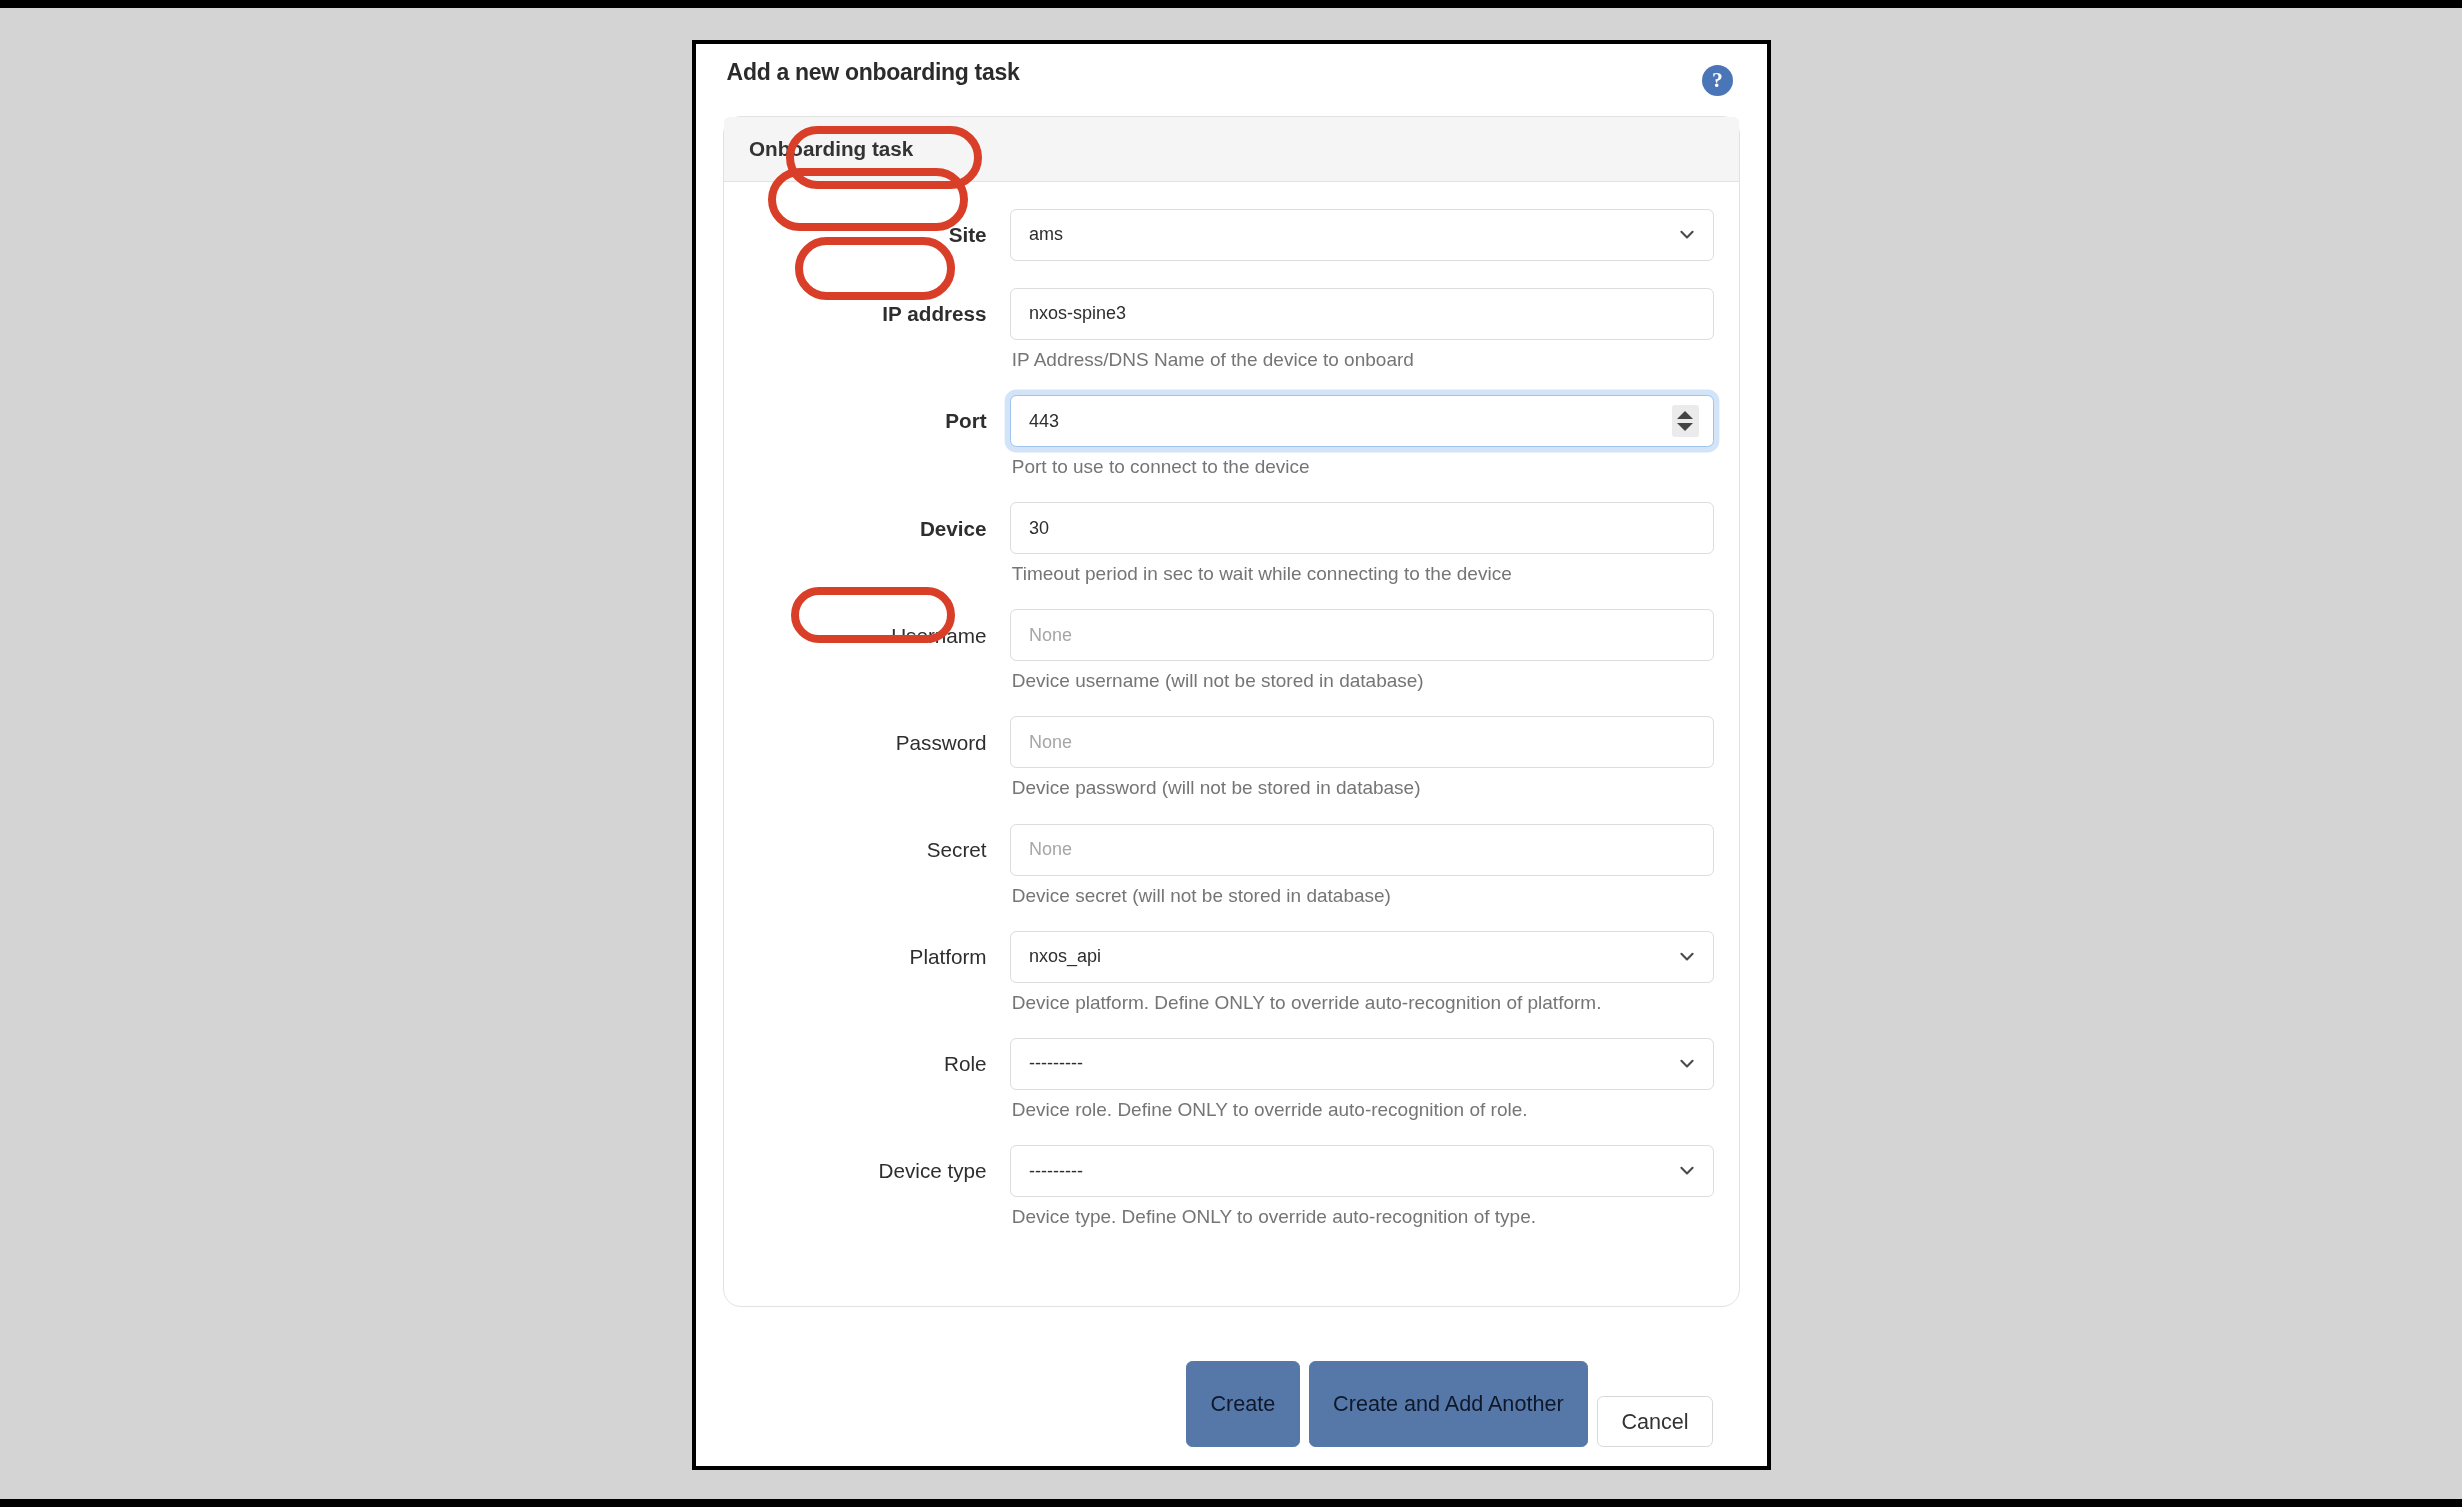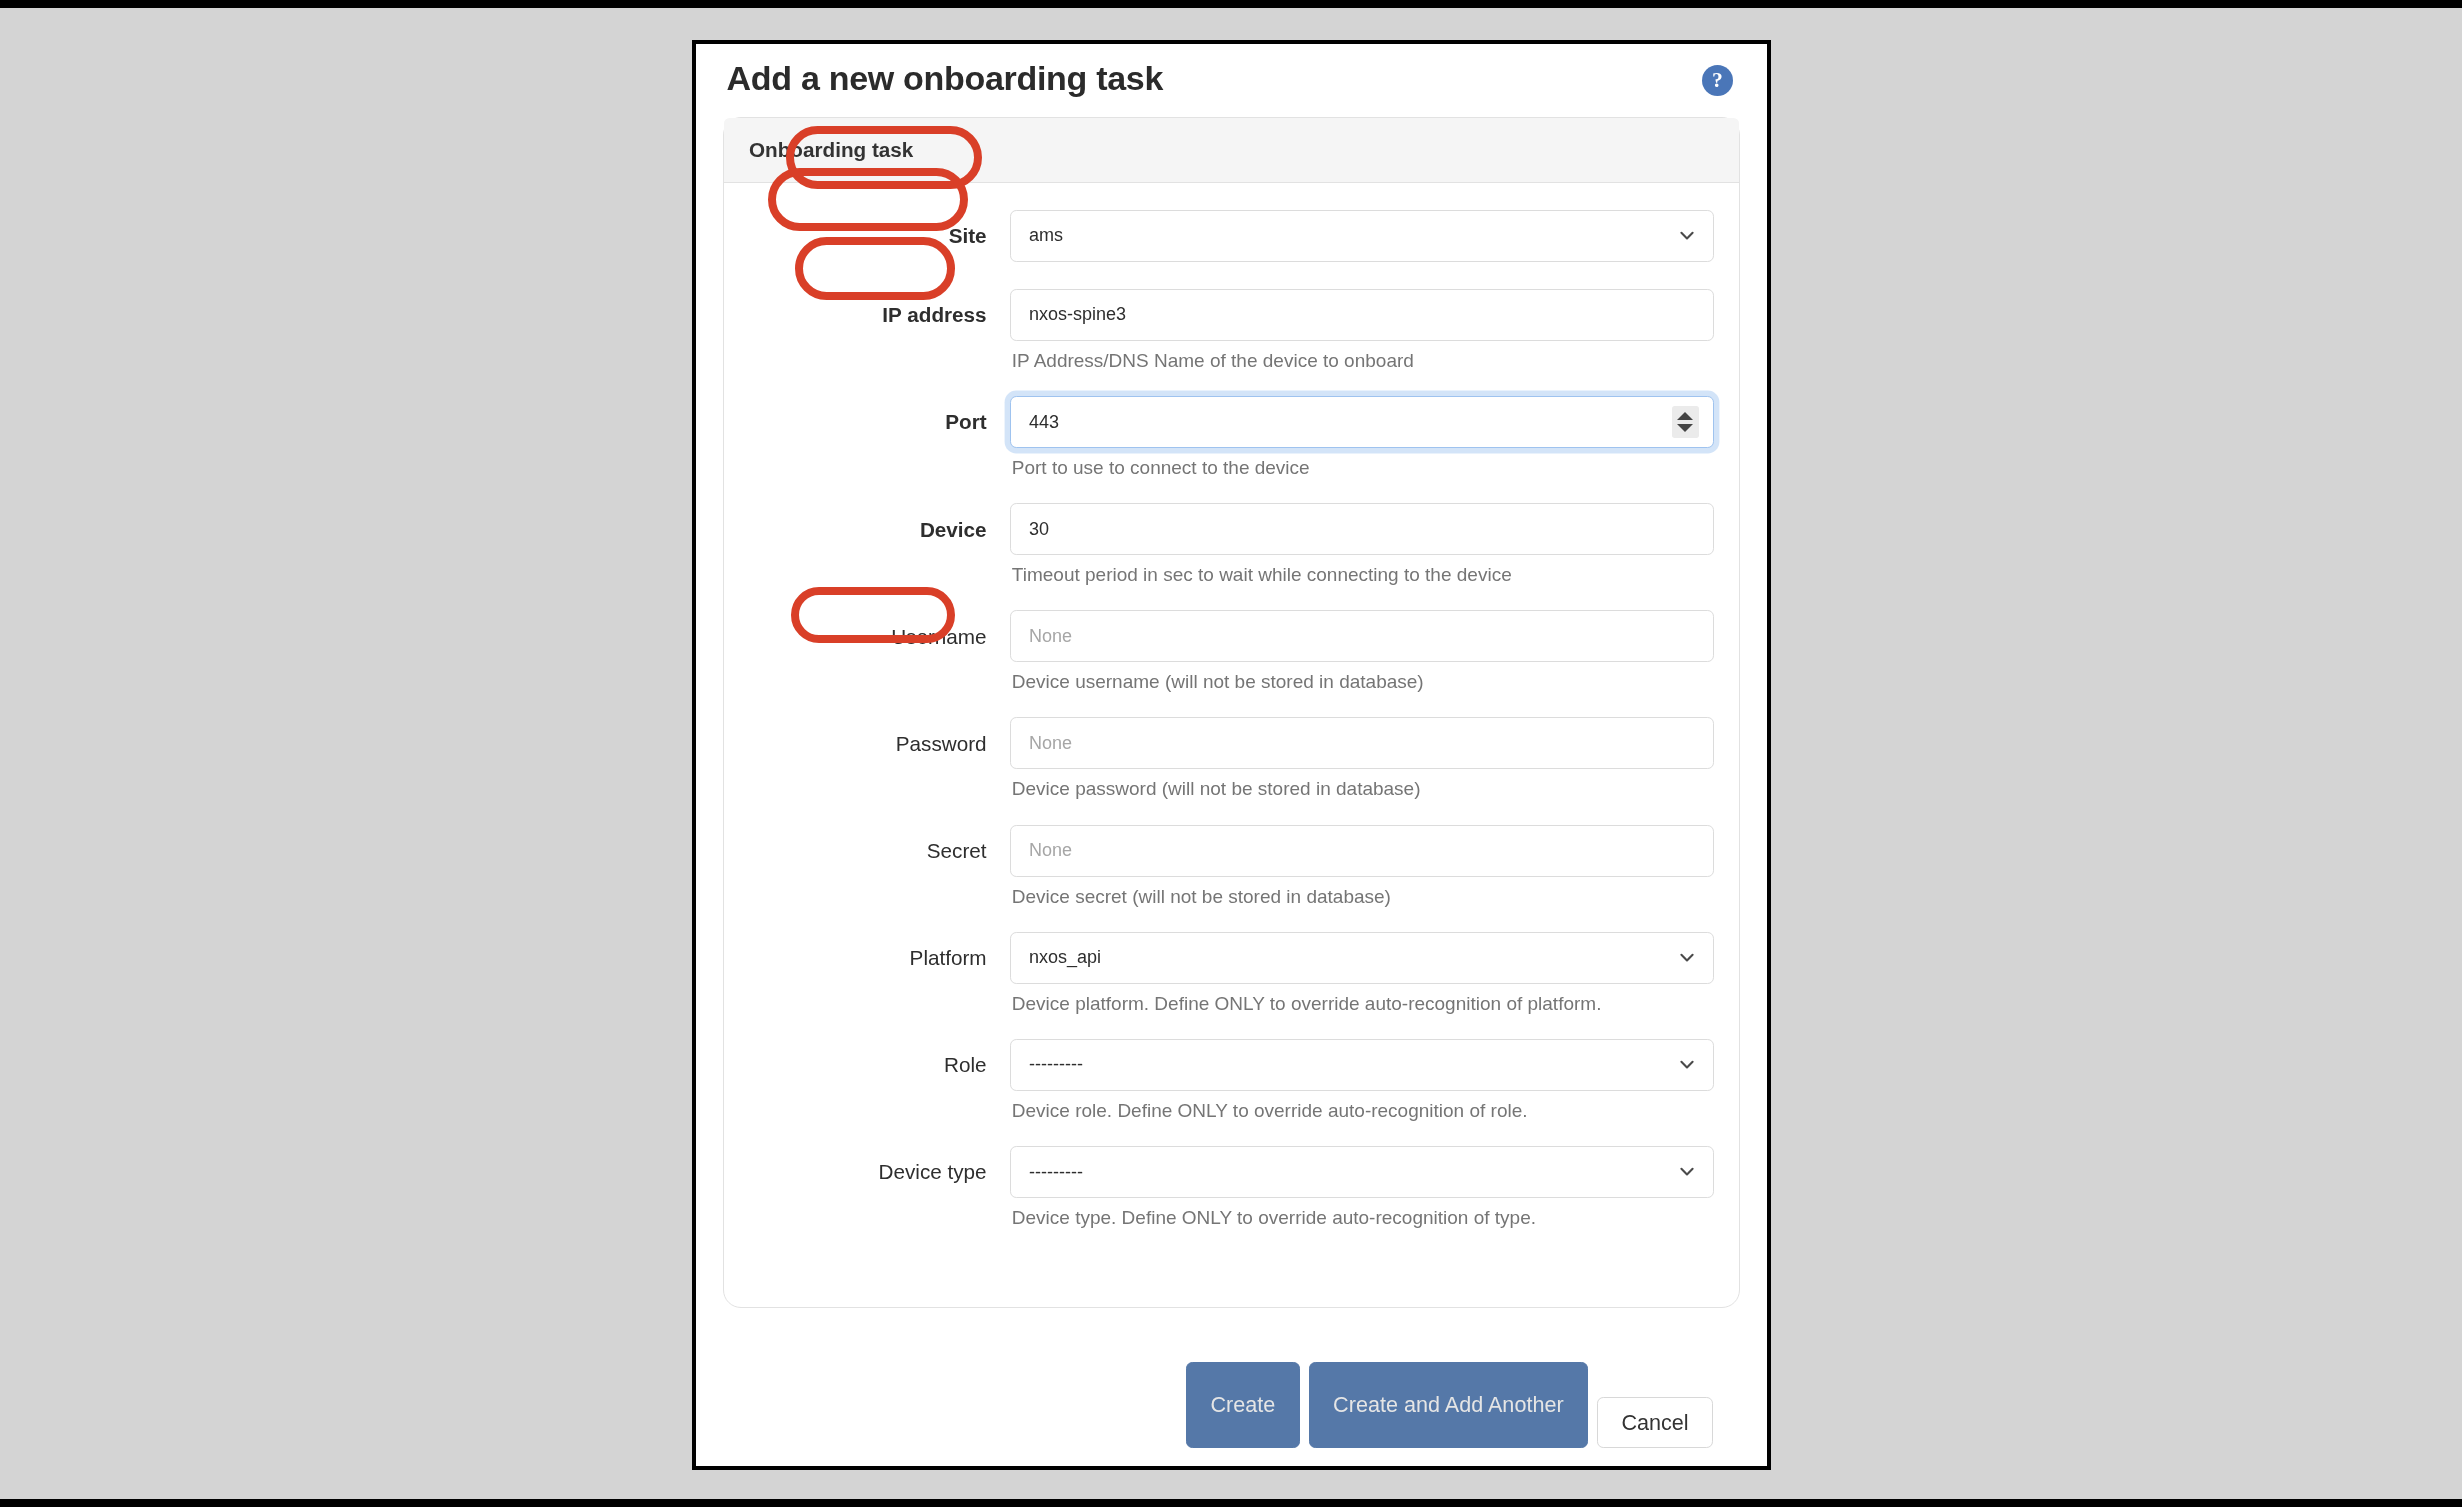--- a/index.html
+++ b/index.html
@@ -27,21 +27,21 @@
     border: 4.5px solid #000000;
   }
   .dlg-inner { padding: 16px 27px 0 27px; }
 
   .dlg-title-row {
     display: flex; align-items: flex-start;
     justify-content: space-between;
     padding: 0 7.2px 0 3.6px;
   }
   .dlg-title {
-    font-size: 34px;
+    font-size: 23px;
     font-weight: bold;
     color: #2b2b2b;
     letter-spacing: -0.3px;
     line-height: 1.1;
   }
   .help-icon {
     width: 31px; height: 31px; margin-top: 5.4px;
     border-radius: 50%;
     background: #4a76b8;
     color: #ffffff;
@@ -137,21 +137,21 @@
     padding: 54px 27px 0 27px;
   }
   .btn {
     font-size: 21.6px;
     padding: 13.5px 23.4px;
     border-radius: 6.3px;
     border: 1.8px solid transparent;
     line-height: 1;
     cursor: pointer;
   }
-  .btn.primary { background: #5578a8; color: #e5e5e5; border-color: #5578a8; }
+  .btn.primary { background: #5578a8; color: #0f172a; border-color: #5578a8; }
   .btn.cancel  { background: #ffffff; color: #333333; border-color: #d8d8d8; margin-top: 35px; }
 
   
   .anno {
     position: absolute;
     border: 8px solid #d93f28;
     border-radius: 81px;
     pointer-events: none;
     background: transparent;
   }

